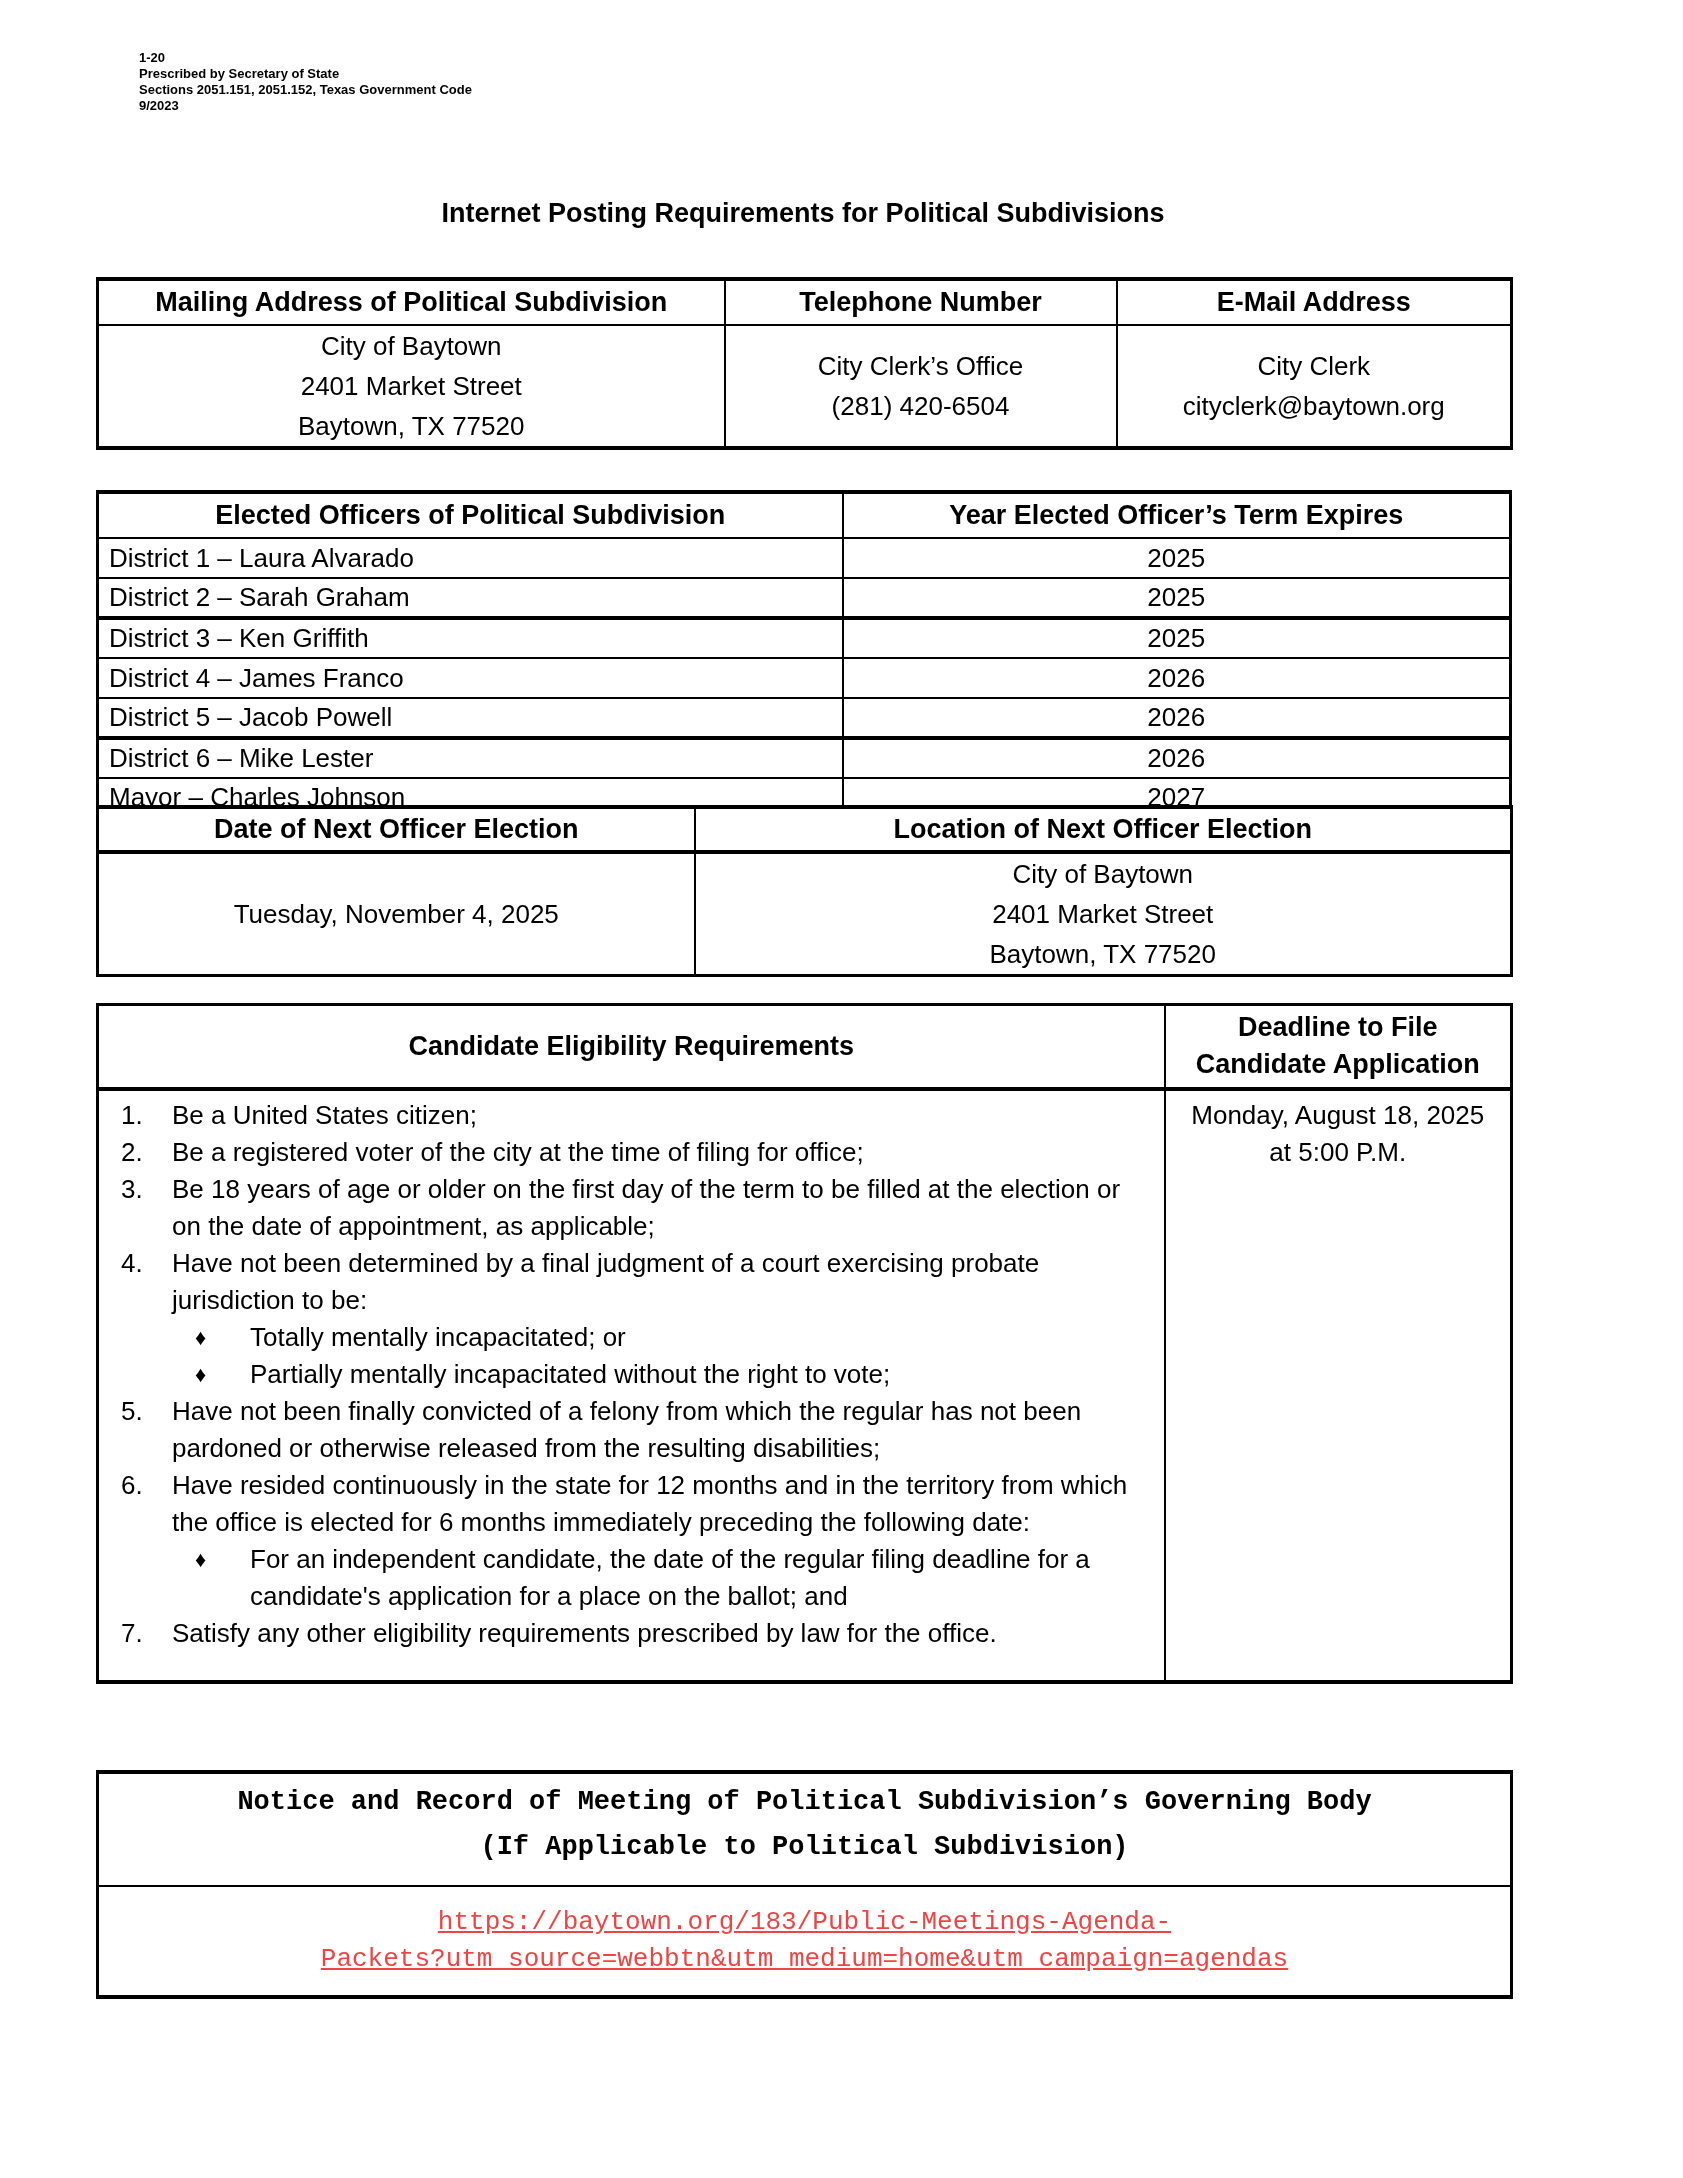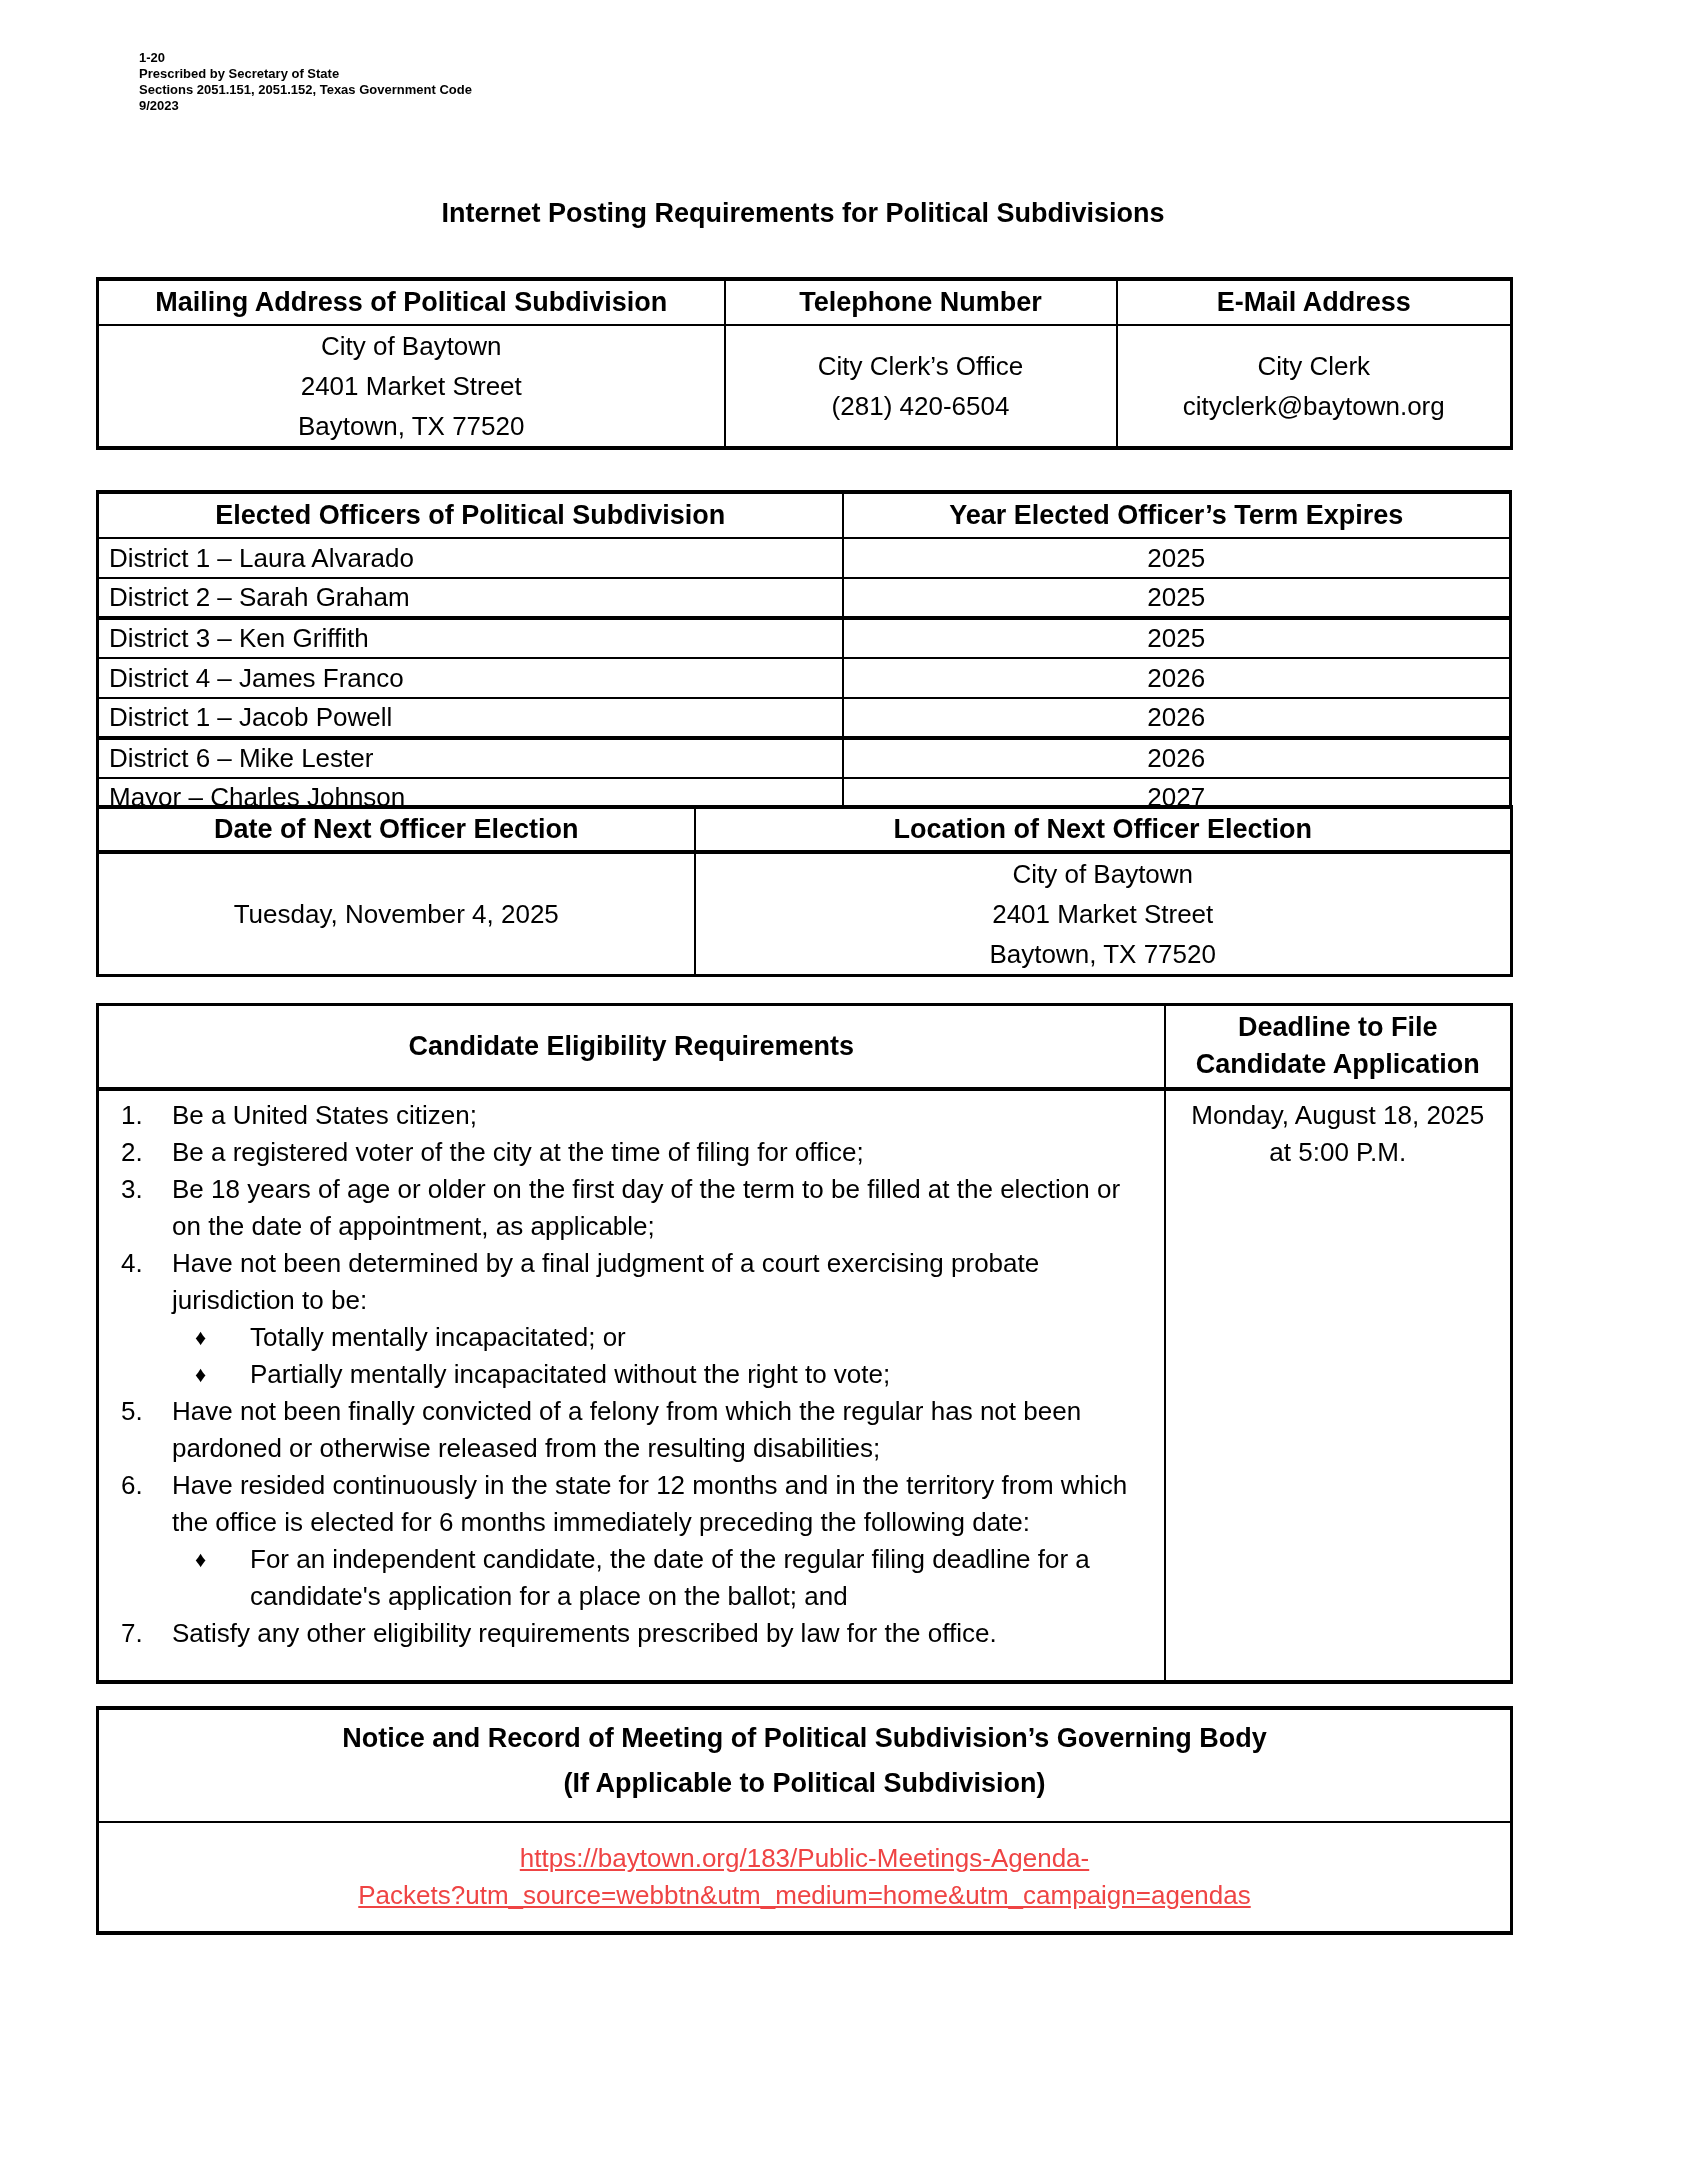--- a/index.html
+++ b/index.html
@@ -41,21 +41,21 @@
   .t4 td { vertical-align:top; height:593px; }
   .req-list { padding:6px 10px 0 22px; }
   .req-item { display:flex; line-height:37px; }
   .req-num { width:51px; flex:0 0 51px; }
   .req-text { flex:1; }
   .req-sub { display:flex; line-height:37px; padding-left:74px; }
   .req-bullet { width:55px; flex:0 0 55px; font-size:22px; }
   .deadline { padding-top:6px; text-align:center; line-height:37px; }
 
   
-  .t5 { top:1706px; width:1414px; border:3px solid #000; border-top-width:4px; border-bottom-width:4px; }
+  .t5 { top:1770px; width:1414px; border:3px solid #000; border-top-width:4px; border-bottom-width:4px;font-family:Liberation Mono, monospace; }
   .t5 th { height:114px; line-height:45px; padding-top:6px; vertical-align:top; }
   .t5 td { height:111px; text-align:center; }
   .t5 .line { line-height:37px; }
   a.meet-link { color:#ef4444; text-decoration:underline; }
 </style>
 </head>
 <body>
 
 <div class="page">
 
@@ -118,21 +118,21 @@
     </tr>
     <tr>
       <td class="officer">District 3 – Ken Griffith</td>
       <td class="center">2025</td>
     </tr>
     <tr>
       <td class="officer">District 4 – James Franco</td>
       <td class="center">2026</td>
     </tr>
     <tr class="thick">
-      <td class="officer">District 1 – Jacob Powell</td>
+      <td class="officer">District 5 – Jacob Powell</td>
       <td class="center">2026</td>
     </tr>
     <tr>
       <td class="officer">District 6 – Mike Lester</td>
       <td class="center">2026</td>
     </tr>
     <tr>
       <td class="officer">Mayor – Charles Johnson</td>
       <td class="center">2027</td>
     </tr>

